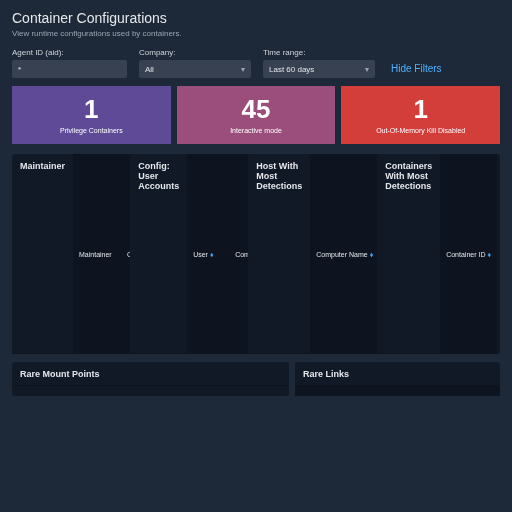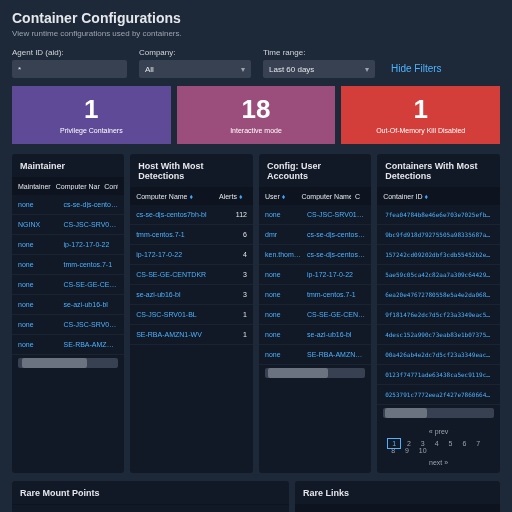--- a/index.html
+++ b/index.html
@@ -1,33 +1,33 @@
 <!DOCTYPE html>
 <html><head>
 <meta charset="utf-8">
 <style>
 *{box-sizing:border-box;margin:0;padding:0;font-family:-apple-system,Helvetica,Arial,sans-serif}
 body{background:#1d2939;color:#e5e7eb;font-size:8px;width:512px;height:512px;overflow:hidden}
 .page{padding:10px 12px}
-h1{font-size:14px;font-weight:700;margin-bottom:3px}
+h1{font-size:14px;font-weight:400;margin-bottom:3px}
 .sub{color:#9ca3af;font-size:8px;margin-bottom:10px}
 .filters{display:flex;gap:12px;align-items:flex-end;margin-bottom:8px}
 .filter{display:flex;flex-direction:column;gap:3px}
 .filter label{font-size:8px;color:#d1d5db}
 .filter input,.filter .sel{background:#374151;border:none;color:#e5e7eb;padding:4px 6px;font-size:8px;border-radius:2px;height:18px}
 .filter input{width:115px}
 .sel{width:112px;display:flex;justify-content:space-between;align-items:center}
 .hide{color:#4db2ff;font-size:10px;cursor:pointer;margin-left:4px;margin-bottom:4px}
 .stats{display:flex;gap:6px;margin-bottom:10px}
 .stat{flex:1;text-align:center;padding:8px 4px 10px;color:#fff}
 .stat .n{font-size:26px;font-weight:600}
 .stat .l{font-size:7px;margin-top:2px}
 .s0{background:#5e4a96}.s1{background:#9b4e7c}.s2{background:#d33e3a}
 .panels{display:flex;gap:6px}
-.panel{background:#111826;border-radius:3px;display:flex;flex-direction:column;min-width:0}
+.panel{background:#111826;border-radius:3px;display:flex;flex-direction:row;min-width:0}
 .p0{width:115px}.p1{width:115px}.p2{width:126px}.p3{width:126px}
 .ptitle{font-size:9px;font-weight:600;padding:7px 8px 6px;color:#e5e7eb;border-bottom:1px solid #0d1420}
 .thead{display:flex;background:#0d1420;padding:5px 6px;gap:4px}
 .th{font-size:7px;color:#e5e7eb;display:flex;align-items:center;gap:2px;white-space:nowrap;overflow:hidden}
 .sort{color:#3ea6ff;font-size:7px}
 .rows{overflow:hidden}
 .row{display:flex;padding:6px;gap:4px;border-bottom:1px solid #1a2332}
 .cell{font-size:7px;overflow:hidden;white-space:nowrap;text-overflow:ellipsis}
 .link{color:#4db2ff;cursor:pointer}
 .cid{font-family:monospace;font-size:6px;color:#4db2ff;padding:6px 8px;white-space:nowrap;overflow:hidden;text-overflow:ellipsis;border-bottom:1px solid #1a2332;cursor:pointer}
@@ -73,21 +73,21 @@
     </div>
     <span class="hide">Hide Filters</span>
   </div>
 
   <div class="stats">
     <div class="stat s0">
         <div class="n">1</div>
         <div class="l">Privilege Containers</div>
       </div>
     <div class="stat s1">
-        <div class="n">18</div>
+        <div class="n">45</div>
         <div class="l">Interactive mode</div>
       </div>
     <div class="stat s2">
         <div class="n">1</div>
         <div class="l">Out-Of-Memory Kill Disabled</div>
       </div>
   </div>
 
   <div class="panels">
     <div class="panel p0">
@@ -135,20 +135,73 @@
           <div class="row">
             <div class="cell link c-m0">none</div>
             <div class="cell link c-m1">SE-RBA-AMZN1-WV</div>
           </div>
         </div>
       <div class="scroll">
           <div class="thumb" style="left:4%;width:65%"></div>
         </div>
     </div>
 
+    <div class="panel p1">
+      <div class="ptitle">Config: User Accounts</div>
+      <div class="thead">
+        <div class="th c-u0">
+            <span>User</span>
+            <span class="sort">♦</span>
+          </div>
+        <div class="th c-u1">
+            <span>Computer Name</span>
+          </div>
+        <div class="th c-u2">
+            <span>C</span>
+          </div>
+      </div>
+      <div class="rows" id="crows">
+          <div class="row">
+            <div class="cell link c-u0">none</div>
+            <div class="cell link c-u1">CS-JSC-SRV01-BL</div>
+          </div>
+          <div class="row">
+            <div class="cell link c-u0">dmr</div>
+            <div class="cell link c-u1">cs-se-djs-centos7bh-bl</div>
+          </div>
+          <div class="row">
+            <div class="cell link c-u0">ken.thompson</div>
+            <div class="cell link c-u1">cs-se-djs-centos7bh-bl</div>
+          </div>
+          <div class="row">
+            <div class="cell link c-u0">none</div>
+            <div class="cell link c-u1">ip-172-17-0-22</div>
+          </div>
+          <div class="row">
+            <div class="cell link c-u0">none</div>
+            <div class="cell link c-u1">tmm-centos.7-1</div>
+          </div>
+          <div class="row">
+            <div class="cell link c-u0">none</div>
+            <div class="cell link c-u1">CS-SE-GE-CENTDKR</div>
+          </div>
+          <div class="row">
+            <div class="cell link c-u0">none</div>
+            <div class="cell link c-u1">se-azi-ub16-bl</div>
+          </div>
+          <div class="row">
+            <div class="cell link c-u0">none</div>
+            <div class="cell link c-u1">SE-RBA-AMZN1-WV</div>
+          </div>
+        </div>
+      <div class="scroll">
+          <div class="thumb" style="left:3%;width:60%"></div>
+        </div>
+    </div>
+
     <div class="panel p2">
       <div class="ptitle">Host With Most Detections</div>
       <div class="thead">
         <div class="th c-h0">
             <span>Computer Name</span>
             <span class="sort">♦</span>
           </div>
         <div class="th c-h1">
             <span>Alerts</span>
             <span class="sort">♦</span>
@@ -176,73 +229,20 @@
             <div class="cell num c-h1">3</div>
           </div>
           <div class="row">
             <div class="cell link c-h0">CS-JSC-SRV01-BL</div>
             <div class="cell num c-h1">1</div>
           </div>
           <div class="row">
             <div class="cell link c-h0">SE-RBA-AMZN1-WV</div>
             <div class="cell num c-h1">1</div>
           </div>
-        </div>
-    </div>
-
-    <div class="panel p1">
-      <div class="ptitle">Config: User Accounts</div>
-      <div class="thead">
-        <div class="th c-u0">
-            <span>User</span>
-            <span class="sort">♦</span>
-          </div>
-        <div class="th c-u1">
-            <span>Computer Name</span>
-          </div>
-        <div class="th c-u2">
-            <span>C</span>
-          </div>
-      </div>
-      <div class="rows" id="crows">
-          <div class="row">
-            <div class="cell link c-u0">none</div>
-            <div class="cell link c-u1">CS-JSC-SRV01-BL</div>
-          </div>
-          <div class="row">
-            <div class="cell link c-u0">dmr</div>
-            <div class="cell link c-u1">cs-se-djs-centos7bh-bl</div>
-          </div>
-          <div class="row">
-            <div class="cell link c-u0">ken.thompson</div>
-            <div class="cell link c-u1">cs-se-djs-centos7bh-bl</div>
-          </div>
-          <div class="row">
-            <div class="cell link c-u0">none</div>
-            <div class="cell link c-u1">ip-172-17-0-22</div>
-          </div>
-          <div class="row">
-            <div class="cell link c-u0">none</div>
-            <div class="cell link c-u1">tmm-centos.7-1</div>
-          </div>
-          <div class="row">
-            <div class="cell link c-u0">none</div>
-            <div class="cell link c-u1">CS-SE-GE-CENTDKR</div>
-          </div>
-          <div class="row">
-            <div class="cell link c-u0">none</div>
-            <div class="cell link c-u1">se-azi-ub16-bl</div>
-          </div>
-          <div class="row">
-            <div class="cell link c-u0">none</div>
-            <div class="cell link c-u1">SE-RBA-AMZN1-WV</div>
-          </div>
-        </div>
-      <div class="scroll">
-          <div class="thumb" style="left:3%;width:60%"></div>
         </div>
     </div>
 
     <div class="panel p3">
       <div class="ptitle">Containers With Most Detections</div>
       <div class="thead">
         <div class="th">
             <span>Container ID</span>
             <span class="sort">♦</span>
           </div>

